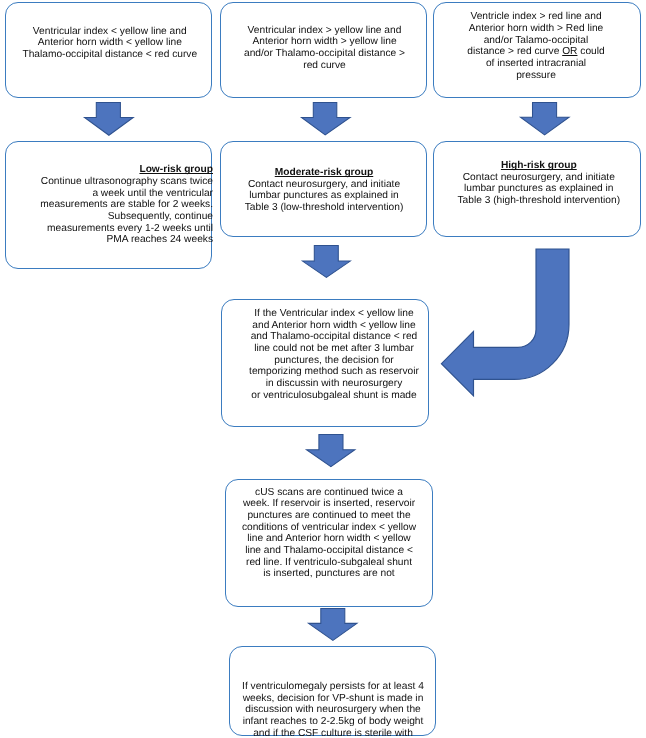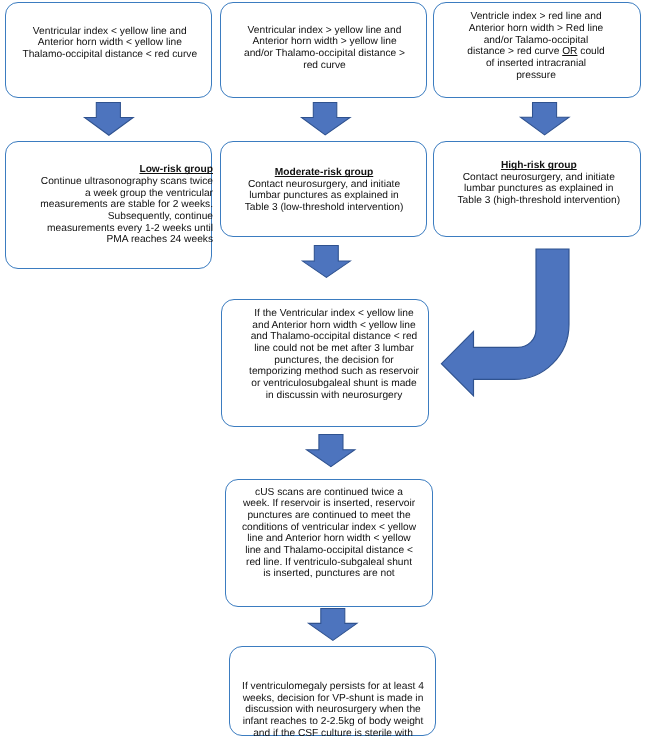--- a/index.html
+++ b/index.html
@@ -40,21 +40,21 @@
   <div>and/or Talamo-occipital</div>
   <div><span>distance &gt; red curve </span><span class="u">OR</span><span> could</span></div>
   <div>of inserted intracranial</div>
   <div>pressure</div>
 </div>
 
 <div class="box" style="left:4.85px;top:140.65px;width:207.00px;height:128.20px;"></div>
 <div class="txt" style="left:7.5px;width:205.5px;top:164.34px;text-align:right;">
   <div class="ttl">Low-risk group</div>
   <div>Continue ultrasonography scans twice</div>
-  <div>a week group the ventricular</div>
+  <div>a week until the ventricular</div>
   <div>measurements are stable for 2 weeks.</div>
   <div>Subsequently, continue</div>
   <div>measurements every 1-2 weeks until</div>
   <div>PMA reaches 24 weeks</div>
 </div>
 
 <div class="box" style="left:220.35px;top:140.65px;width:206.30px;height:96.50px;"></div>
 <div class="txt" style="left:221.5px;width:205px;top:167px;">
   <div class="ttl">Moderate-risk group</div>
   <div>Contact neurosurgery, and initiate</div>
@@ -71,22 +71,22 @@
 </div>
 
 <div class="box" style="left:221.35px;top:299.05px;width:207.30px;height:128.10px;"></div>
 <div class="txt" style="left:221px;width:226px;top:307.94px;">
   <div>If the Ventricular index &lt; yellow line</div>
   <div>and Anterior horn width &lt; yellow line</div>
   <div>and Thalamo-occipital distance &lt; red</div>
   <div>line could not be met after 3 lumbar</div>
   <div>punctures, the decision for</div>
   <div>temporizing method such as reservoir</div>
+  <div>in discussin with neurosurgery</div>
   <div>or ventriculosubgaleal shunt is made</div>
-  <div>in discussin with neurosurgery</div>
 </div>
 
 <div class="box" style="left:225.35px;top:478.65px;width:207.30px;height:128.30px;"></div>
 <div class="txt" style="left:226px;width:206px;top:486.74px;">
   <div>cUS scans are continued twice a</div>
   <div>week. If reservoir is inserted, reservoir</div>
   <div>punctures are continued to meet the</div>
   <div>conditions of ventricular index &lt; yellow</div>
   <div>line and Anterior horn width &lt; yellow</div>
   <div>line and Thalamo-occipital distance &lt;</div>

